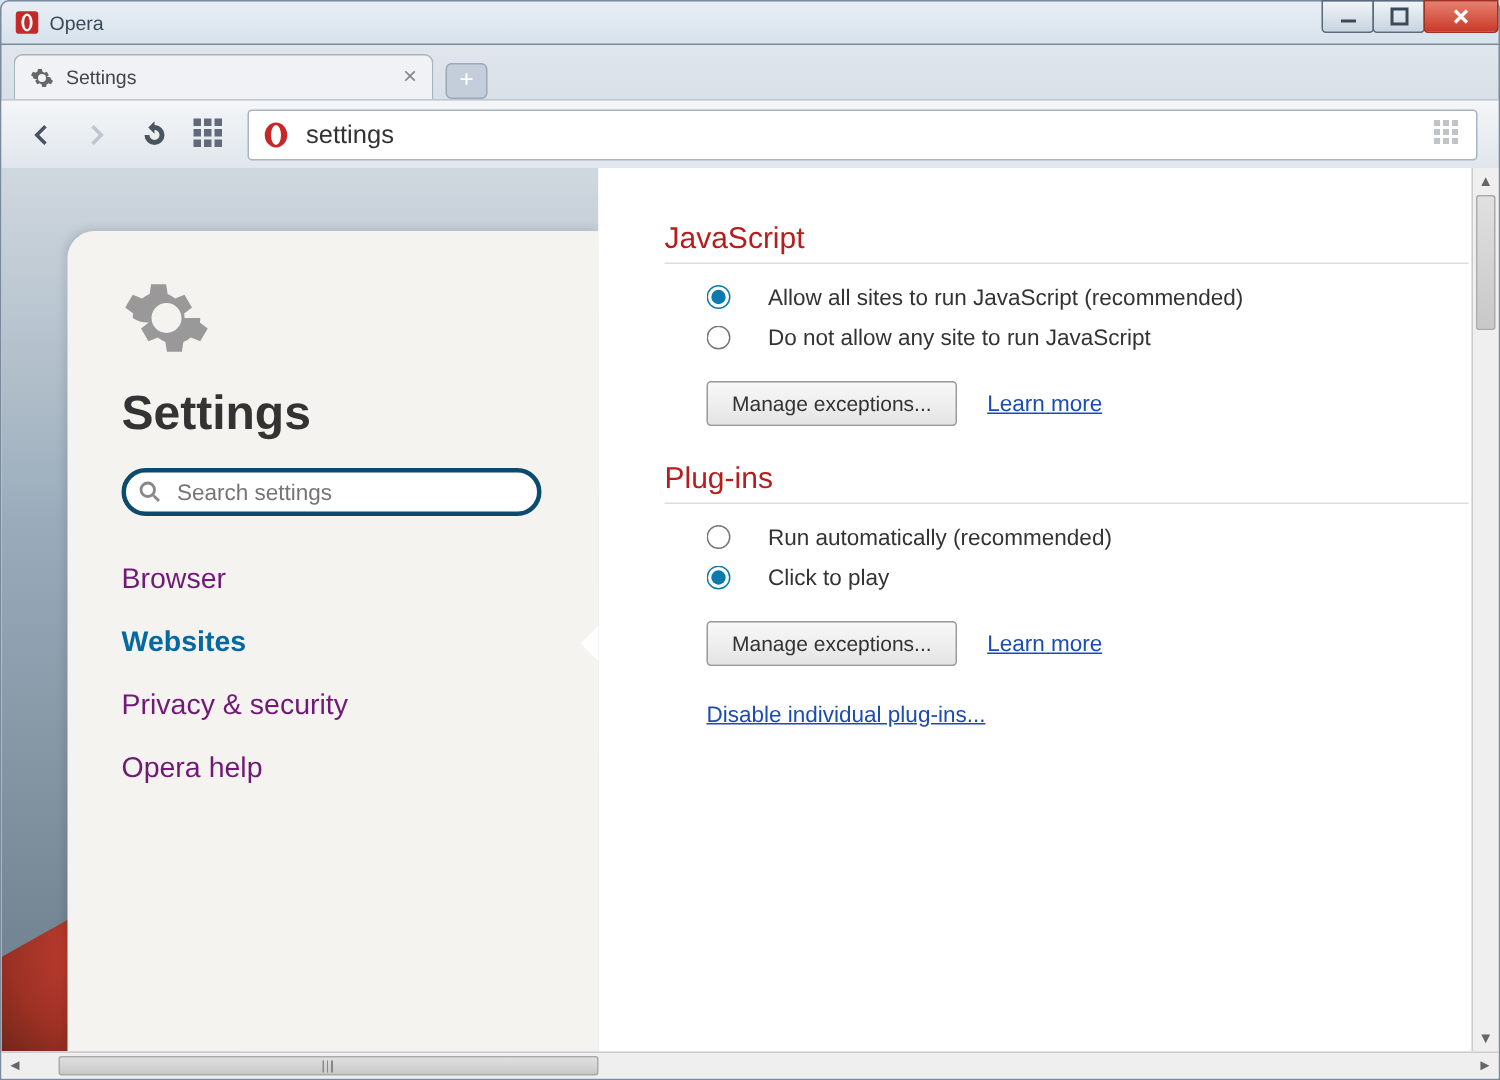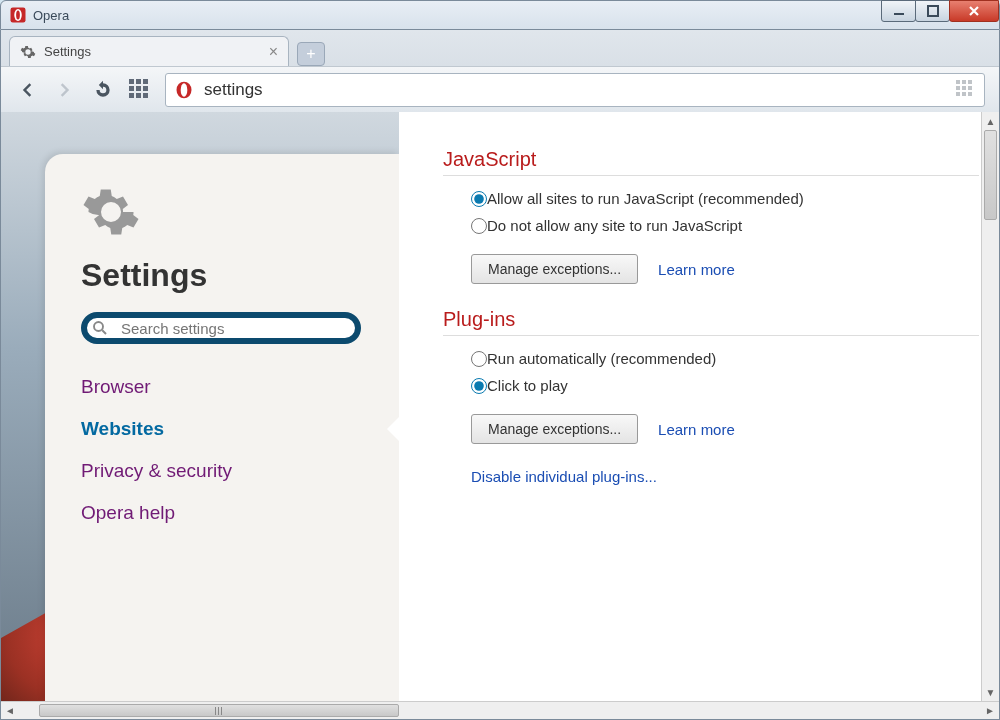--- a/index.html
+++ b/index.html
@@ -33,37 +33,37 @@
 
 
 .content-outer { border-left:1px solid #7a8a9a; border-right:1px solid #7a8a9a; border-bottom:1px solid #7a8a9a; background:#fff; height: 608px; display:flex; flex-direction:column; }
 .content { flex:1; display:flex; position:relative; overflow:hidden; }
 
 .sidebar-area { width: 398px; background: linear-gradient(180deg,#d0d8df 0%, #9aacbb 40%, #6a7a88 100%); position:relative; padding-top: 40px; }
 .sidebar-card { position:absolute; left:44px; top:42px; right:0; bottom:0; background:#f5f3f0; border-radius:18px 0 0 0; padding:28px 28px 0 36px; box-shadow: -2px -2px 6px rgba(0,0,0,0.1); }
 .gear { color:#888; margin-bottom:12px; }
 .settings-title { font-size:32px; font-weight:600; color:#333; margin-bottom:18px; }
 .search-wrap { position:relative; margin-bottom:22px; }
-.search-input { width:280px; height:32px; border:6px solid #0c4a6e; border-radius:16px; padding:0 12px 0 34px; font-size:15px; color:#666; outline:none; background:#fff; }
+.search-input { width:280px; height:32px; border:3px solid #0c4a6e; border-radius:16px; padding:0 12px 0 34px; font-size:15px; color:#666; outline:none; background:#fff; }
 .search-wrap svg { position:absolute; left:10px; top:7px; color:#888; }
 .side-items { display:flex; flex-direction:column; }
 .side-item { font-size:19px; color:#701a75; padding:10px 0; cursor:pointer; position:relative; }
 .side-item.active { color:#0369a1; font-weight:700; }
 .side-item.active::after { content:""; position:absolute; right:-28px; top:50%; transform:translateY(-50%); width:0; height:0; border-top:12px solid transparent; border-bottom:12px solid transparent; border-right:12px solid #fff; }
 .wingsuit { position:absolute; left:0; bottom:0; width:160px; height:90px; background: radial-gradient(circle at 40% 30%, #d03828 0%, #a02818 50%, #501408 100%); clip-path: polygon(0 100%, 0 30%, 30% 0, 60% 20%, 90% 10%, 100% 40%, 100% 100%); opacity:0.9; }
 
 .main-settings { flex:1; background:#fff; padding:36px 20px 20px 44px; overflow-y:auto; position:relative; }
 .section-title { font-size:20px; color:#b91c1c; margin-bottom:6px; }
 .section-title::after { content:""; display:block; height:1px; background:#ddd; margin-top:4px; }
 .radio-group { margin:14px 0 14px 28px; display:flex; flex-direction:column; gap:10px; }
-.radio-row { display:flex; align-items:flex-end; gap:0; font-size:15px; color:#333; }
+.radio-row { display:flex; align-items:flex-start; gap:25px; font-size:15px; color:#333; }
 .radio-row input[type=radio] { width:16px; height:16px; accent-color:#0a7ab0; }
 .button-row { margin:20px 0 24px 28px; display:flex; align-items:center; gap:20px; }
 .manage-btn { height:30px; padding:0 16px; background:linear-gradient(#f8f8f8,#e4e4e4); border:1px solid #999; border-radius:3px; font-size:14px; color:#333; cursor:pointer; }
-.link { color:#1a4db3; font-size:15px; cursor:pointer; }
+.link { color:#1a4db3; text-decoration:underline; font-size:15px; cursor:pointer; }
 .disable-link { margin-left:28px; }
 
 .vscroll { position:absolute; right:0; top:0; width:18px; height:100%; background:#efefef; border-left:1px solid #ccc; }
 .vscroll .arrow { height:18px; display:flex; align-items:center; justify-content:center; color:#666; font-size:10px; }
 .vscroll .thumb { position:absolute; left:2px; right:2px; top:18px; height:90px; background:linear-gradient(#e0e0e0,#c8c8c8); border:1px solid #aaa; border-radius:2px; }
 .vscroll .arrow.down { position:absolute; bottom:0; width:100%; }
 
 .hscroll { height:18px; background:#efefef; border-top:1px solid #ccc; display:flex; align-items:center; position:relative; }
 .hscroll .arrow { width:18px; text-align:center; color:#666; font-size:10px; }
 .hscroll .track { flex:1; position:relative; height:100%; }

